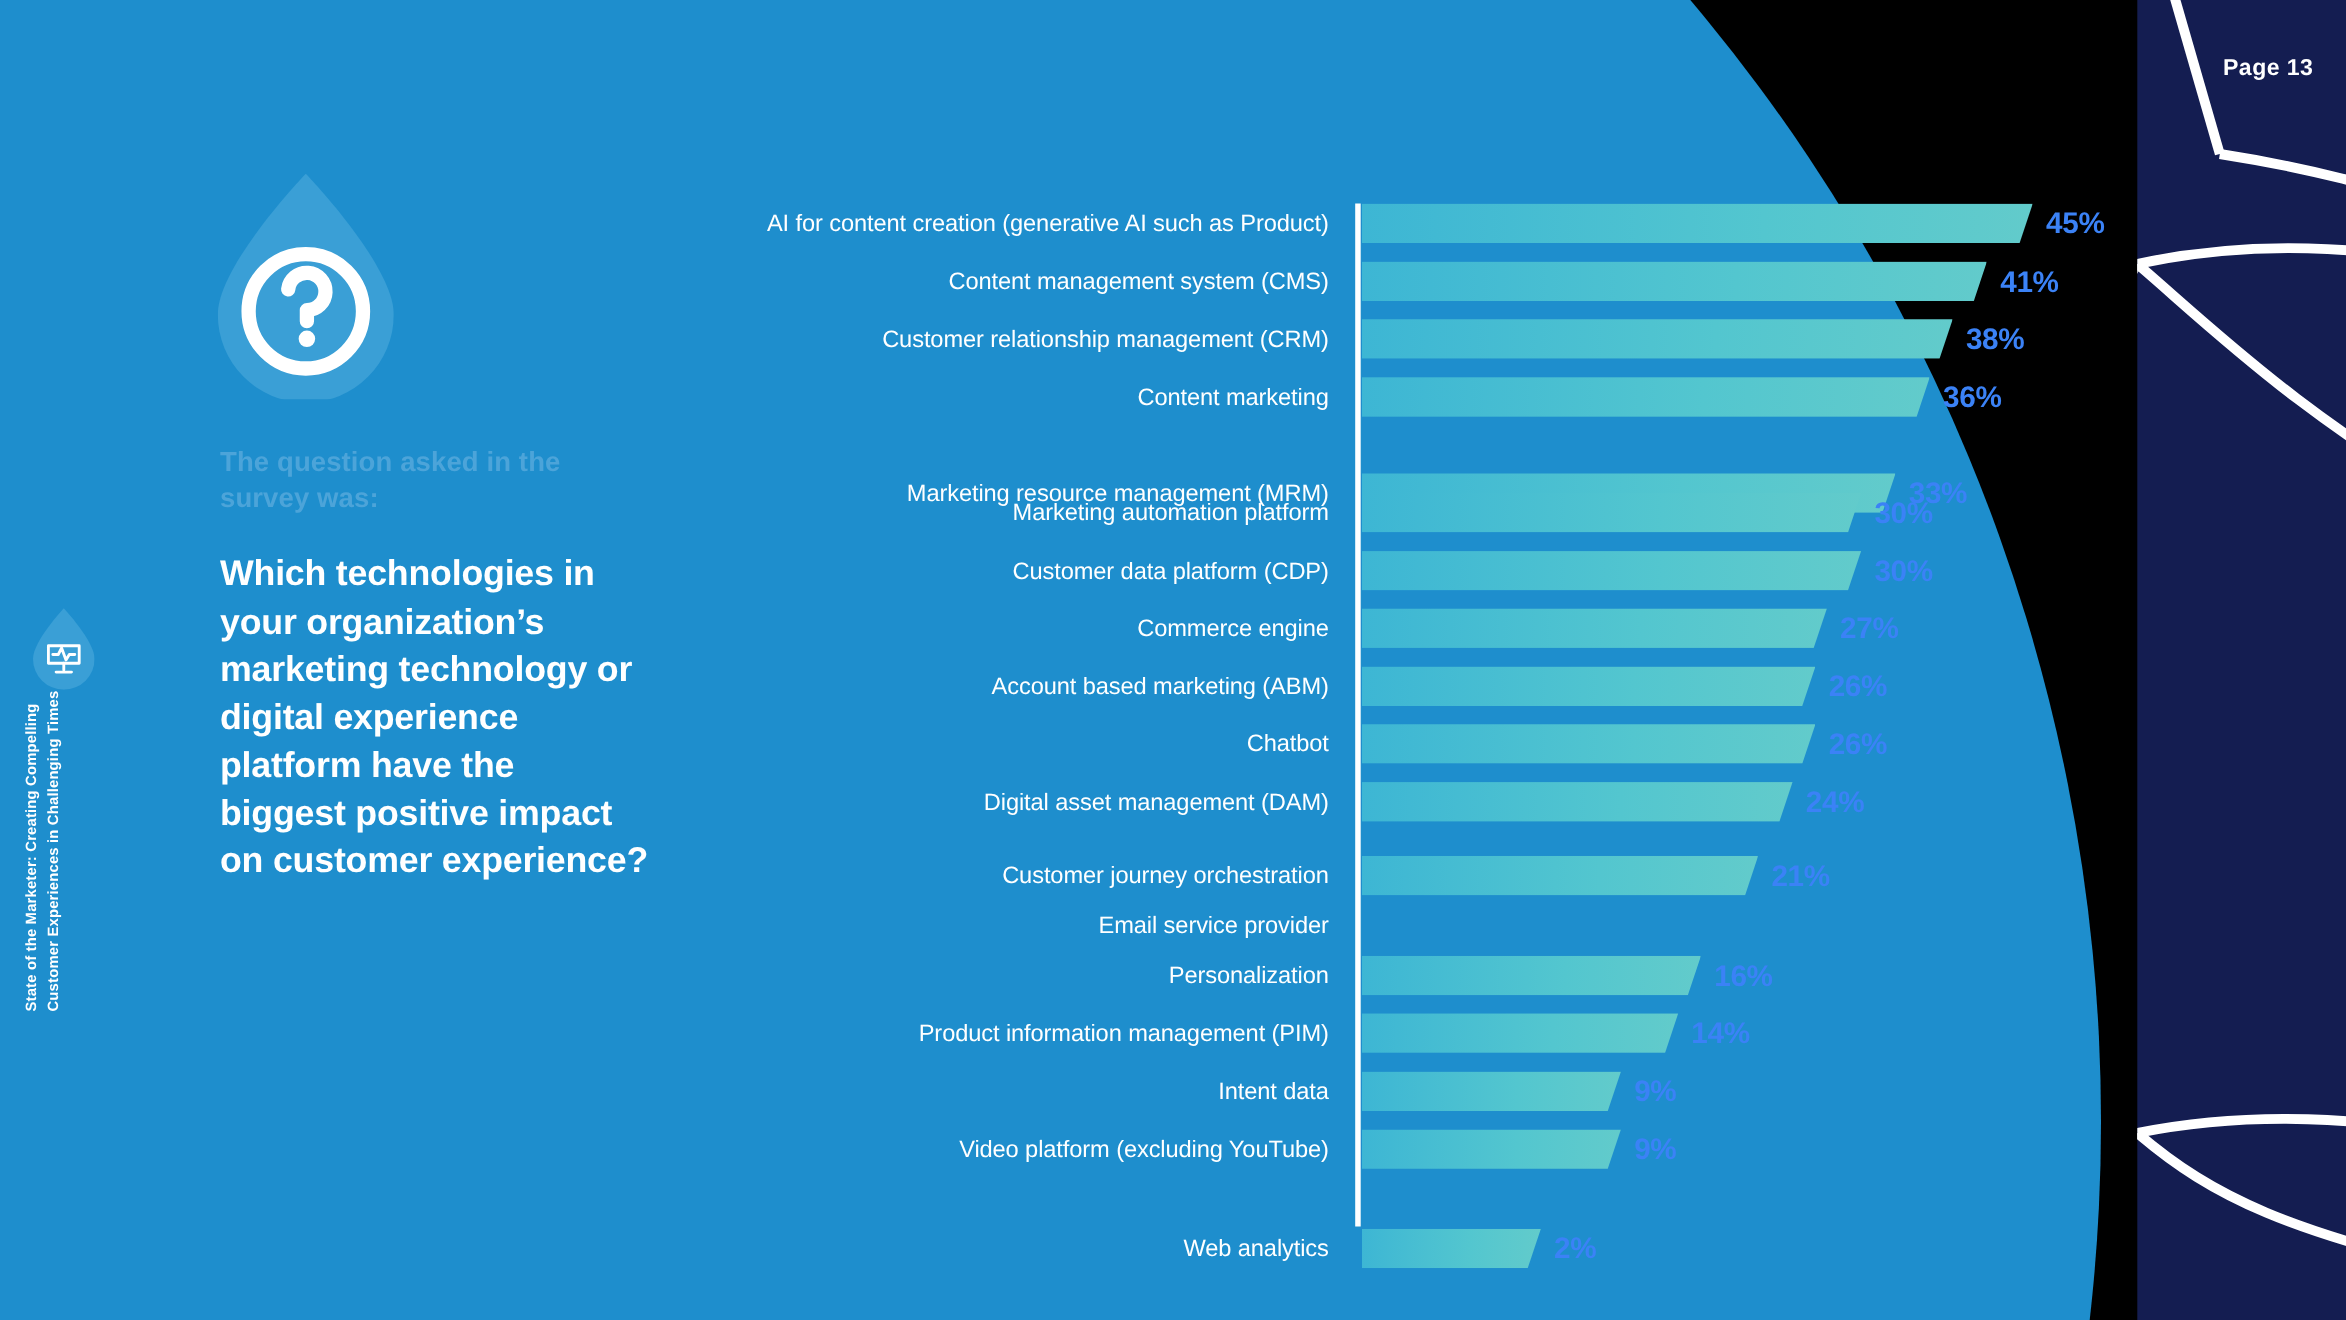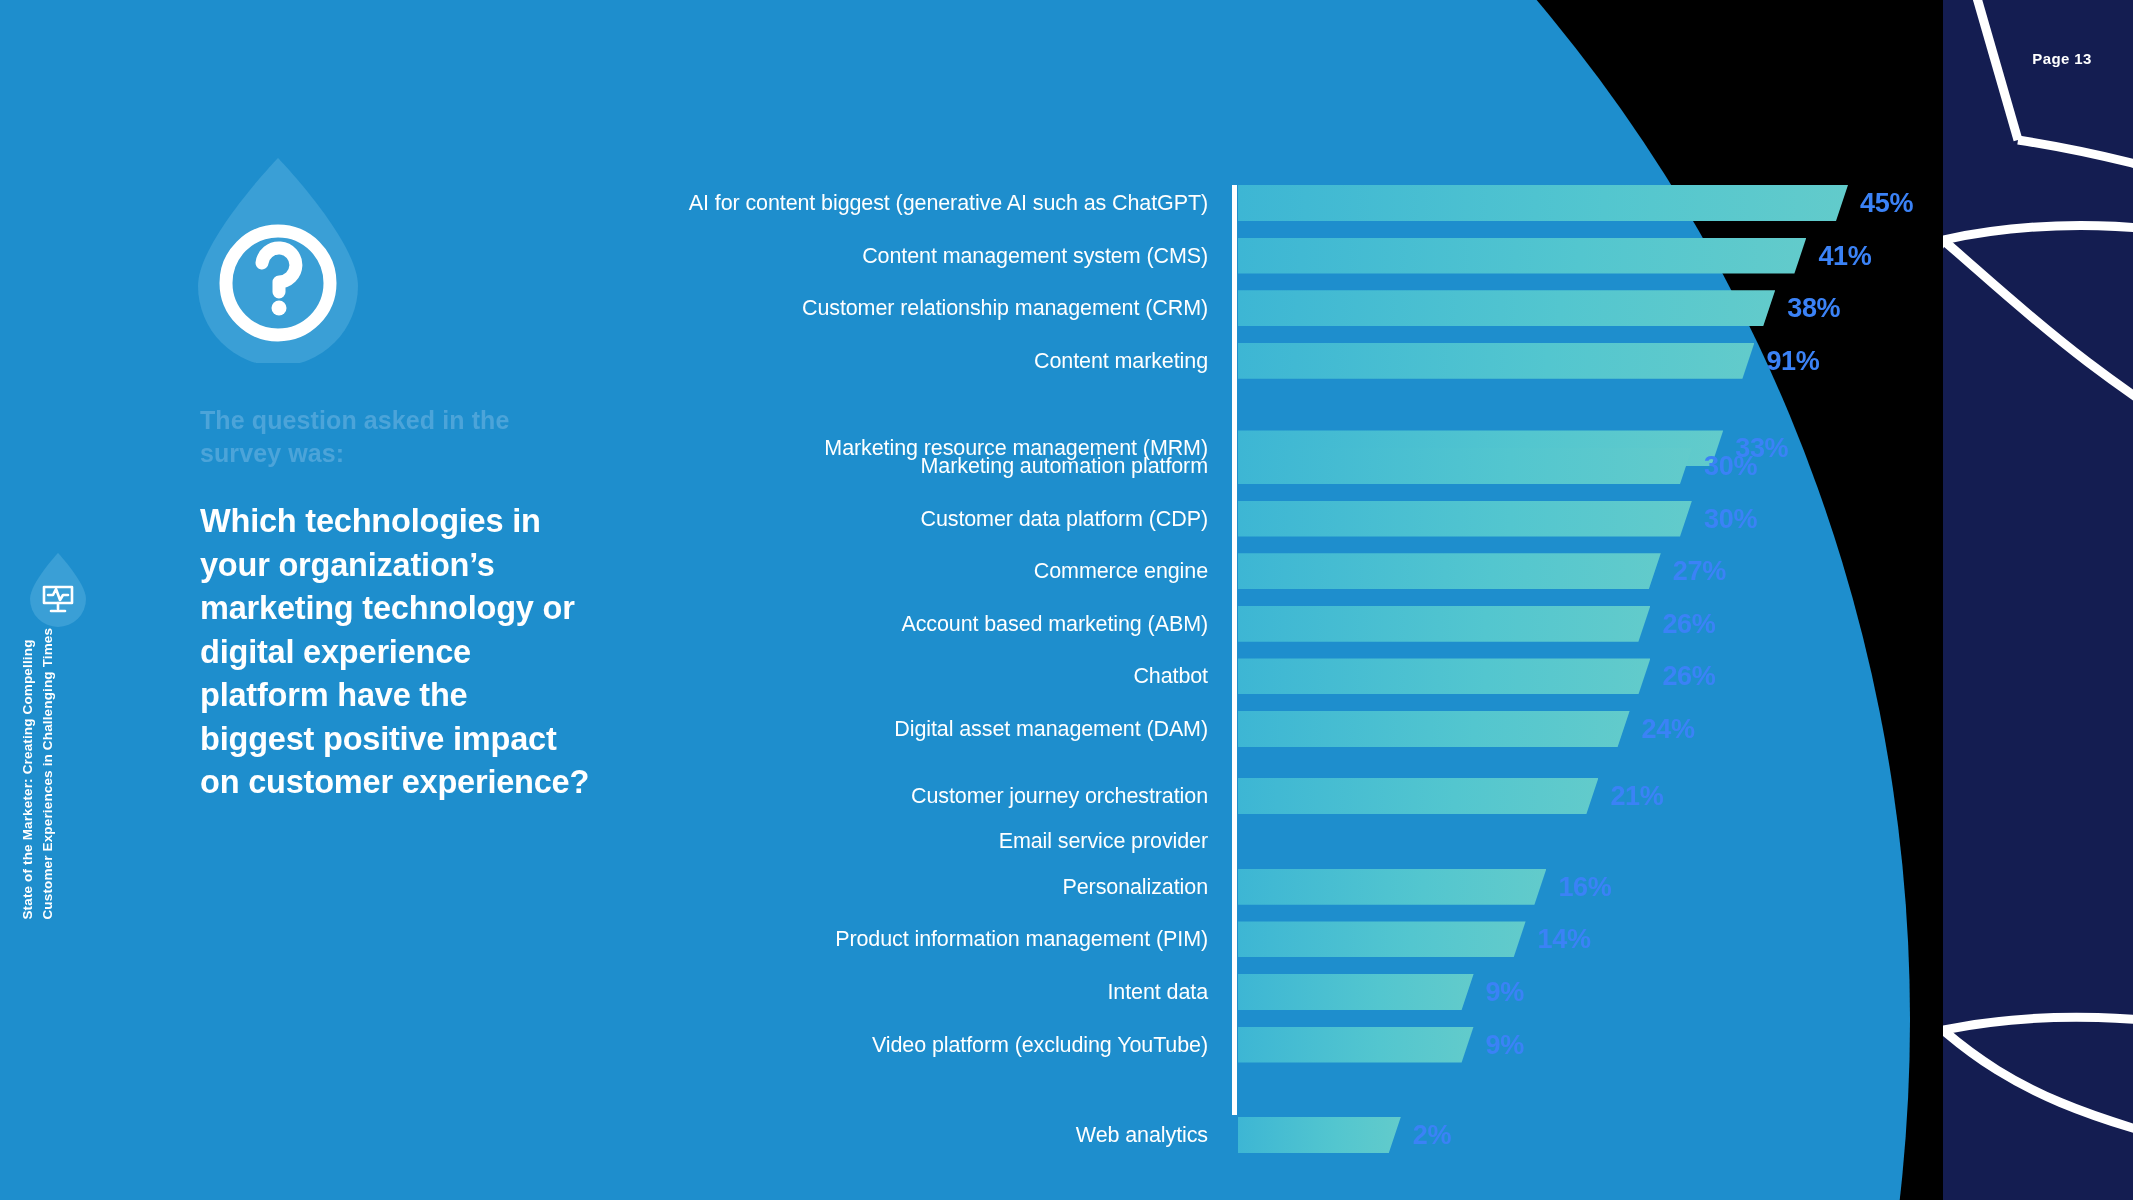--- a/index.html
+++ b/index.html
@@ -35,21 +35,21 @@
     position:absolute; right:0; top:0;
     width:190px; height:1200px;
     background:#141d51;
     overflow:hidden;
   }
   .navy-panel svg{ position:absolute; left:-330px; top:0; }
   .page-num{
     position:absolute; left:0; right:0; top:50px;
     text-align:center;
     color:#ffffff;
-    font-size:15px; font-weight:bold;
+    font-size:21px; font-weight:bold;
     letter-spacing:.4px;
     z-index:4;
     padding-left:48px;
   }
   .arrow-circle{
     position:absolute;
     left:50%; top:600px; transform:translate(-50%,-50%);
     z-index:4;
   }
 
@@ -174,21 +174,21 @@
       <circle cx="81" cy="150" r="7.5" fill="#ffffff"></circle>
     </svg>
   </div>
   <div class="q-sub">The question asked in the survey was:</div>
   <div class="q-main">Which technologies in your organization’s marketing technology or digital experience platform have the biggest positive impact on customer experience?</div>
 
   <div id="chart">
     <div class="axis-line"></div>
 
   <div class="row" style="top: 0px;">
-        <div class="row-label">AI for content biggest (generative AI such as ChatGPT)</div>
+        <div class="row-label">AI for content creation (generative AI such as Product)</div>
         <div class="bar-wrap">
           <div class="bar" style="width: 610px;"></div>
           <div class="bar-val">45%</div>
         </div>
       </div>
       <div class="row" style="top: 52.6px;">
         <div class="row-label">Content management system (CMS)</div>
         <div class="bar-wrap">
           <div class="bar" style="width: 568.4px;"></div>
           <div class="bar-val">41%</div>
@@ -198,21 +198,21 @@
         <div class="row-label">Customer relationship management (CRM)</div>
         <div class="bar-wrap">
           <div class="bar" style="width: 537.2px;"></div>
           <div class="bar-val">38%</div>
         </div>
       </div>
       <div class="row" style="top: 157.8px;">
         <div class="row-label">Content marketing</div>
         <div class="bar-wrap">
           <div class="bar" style="width: 516.4px;"></div>
-          <div class="bar-val">91%</div>
+          <div class="bar-val">36%</div>
         </div>
       </div>
       <div class="row" style="top: 210.4px; margin-top: 35px;">
         <div class="row-label">Marketing resource management (MRM)</div>
         <div class="bar-wrap">
           <div class="bar" style="width: 485.2px;"></div>
           <div class="bar-val">33%</div>
         </div>
       </div>
       <div class="row" style="top: 263px;">

